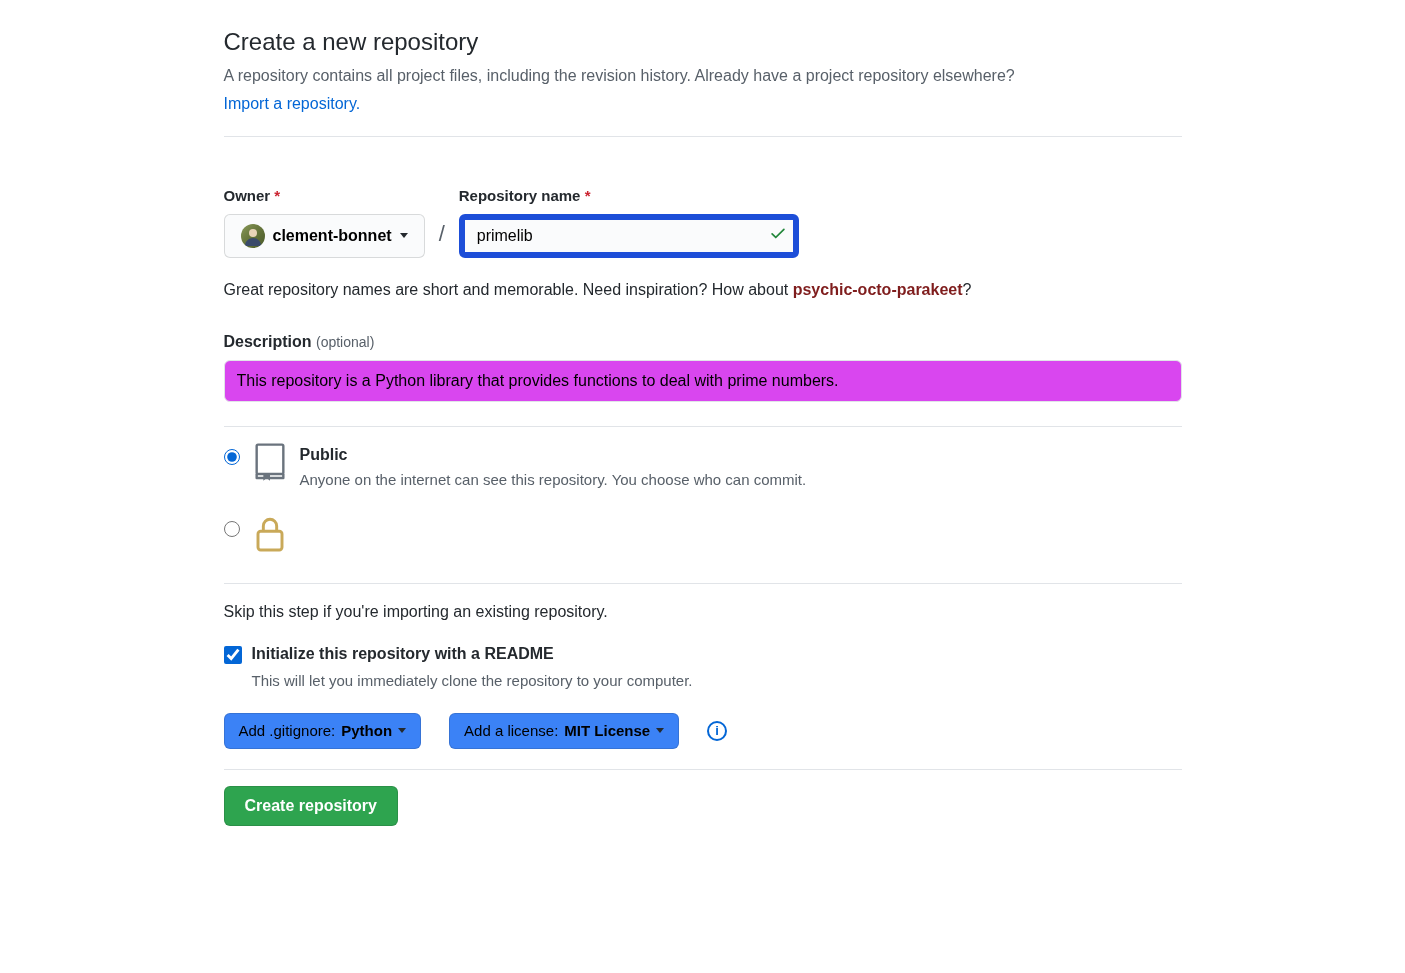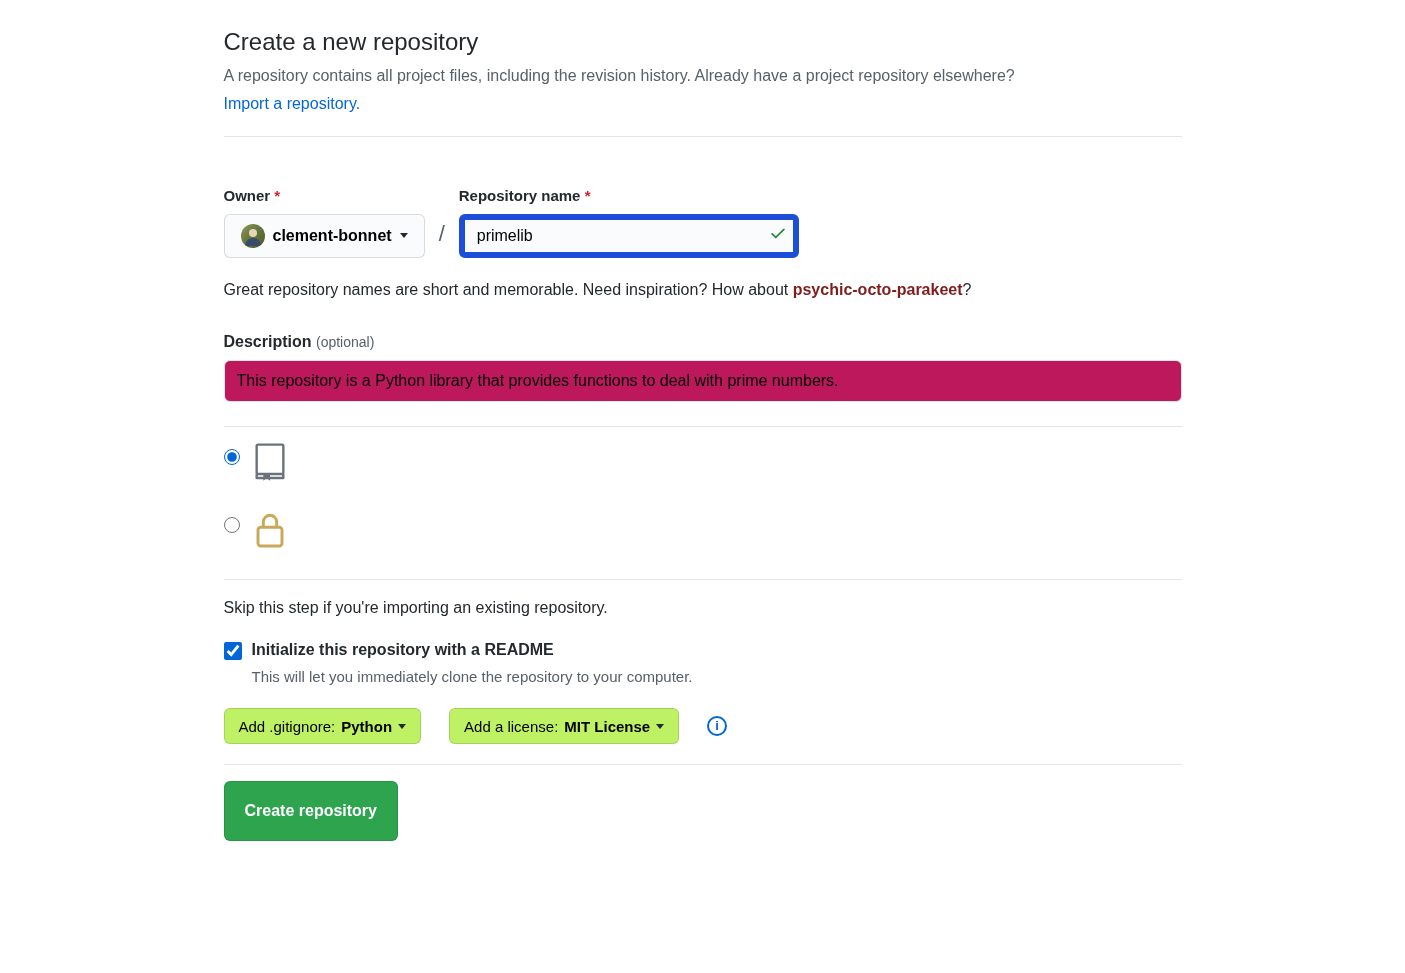--- a/index.html
+++ b/index.html
@@ -125,21 +125,21 @@
   font-weight: 400;
   color: #586069;
   font-size: 14px;
 }
 .desc-input {
   width: 100%;
   padding: 8px 12px;
   font-size: 16px;
   border: 1px solid #e1e4e8;
   border-radius: 6px;
-  background: #be185d;
+  background: #d946ef;
   height: 42px;
 }
 .vis-option {
   display: flex;
   align-items: flex-start;
   gap: 14px;
   margin-bottom: 24px;
 }
 .vis-radio {
   width: 16px;
@@ -169,21 +169,21 @@
 }
 .init-title { font-weight: 600; font-size: 16px; }
 .init-desc { color: #586069; font-size: 15px; margin-top: 4px; margin-left: 28px; margin-bottom: 20px; }
 .select-row { display: flex; gap: 28px; align-items: center; }
 .select-btn {
   display: inline-flex;
   align-items: center;
   gap: 6px;
   padding: 6px 14px;
   font-size: 15px;
-  background: #bef264;
+  background: #3b82f6;
   border: 1px solid rgba(27,31,35,0.15);
   border-radius: 6px;
   cursor: pointer;
   height: 36px;
 }
 .select-btn .strong { font-weight: 600; }
 .info-icon {
   width: 20px;
   height: 20px;
   border: 2px solid #0366d6;
@@ -194,21 +194,21 @@
   justify-content: center;
   font-weight: 700;
   font-size: 13px;
   cursor: pointer;
 }
 .primary-btn {
   background: #2ea44f;
   color: #fff;
   border: 1px solid rgba(27,31,35,0.15);
   border-radius: 6px;
-  padding: 20px 20px;
+  padding: 10px 20px;
   font-size: 16px;
   font-weight: 600;
   cursor: pointer;
 }
 </style>
 </head>
 <body>
 
 <div class="container">
   <h1>Create a new repository</h1>
@@ -262,20 +262,24 @@
 
   <div class="vis-option">
     <input type="radio" class="vis-radio" name="vis" checked="" style="">
     <span class="vis-icon">
       <svg width="32" height="38" viewBox="0 0 24 28" fill="none" stroke="#6a737d" stroke-width="1.8">
         <rect x="2" y="1" width="20" height="22" rx="1"></rect>
         <path d="M2 23 v3 h20 v-3" stroke-linejoin="round"></path>
         <path d="M7 23 v5 l2.5-2 2.5 2 v-5" fill="#6a737d" stroke="none"></path>
       </svg>
     </span>
+    <div>
+      <div class="vis-title">Public</div>
+      <div class="vis-desc">Anyone on the internet can see this repository. You choose who can commit.</div>
+    </div>
   </div>
 
   <div class="vis-option">
     <input type="radio" class="vis-radio" name="vis" style="">
     <span class="vis-icon">
       <svg width="32" height="38" viewBox="0 0 24 28" fill="none" stroke="#c9a959" stroke-width="2.2">
         <rect x="3" y="12" width="18" height="14" rx="2"></rect>
         <path d="M7 12 V8 a5 5 0 0 1 10 0 v4"></path>
       </svg>
     </span>

